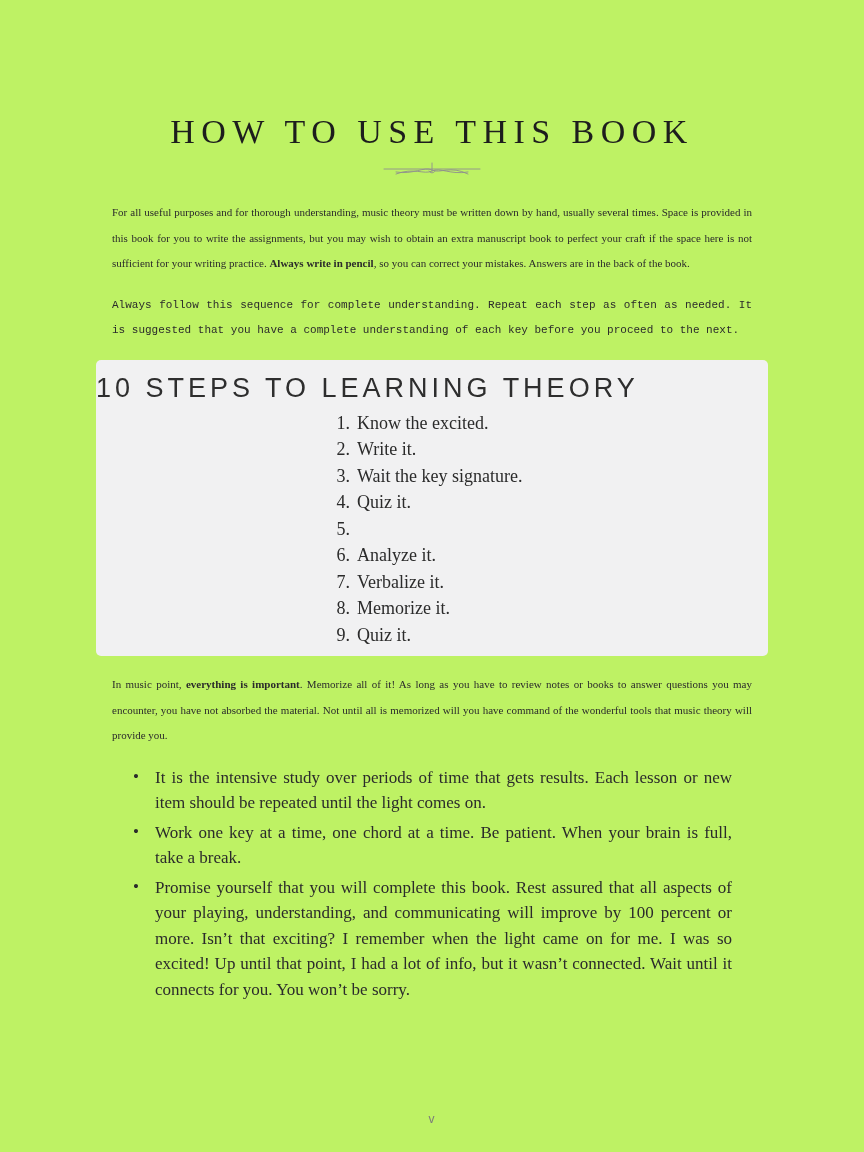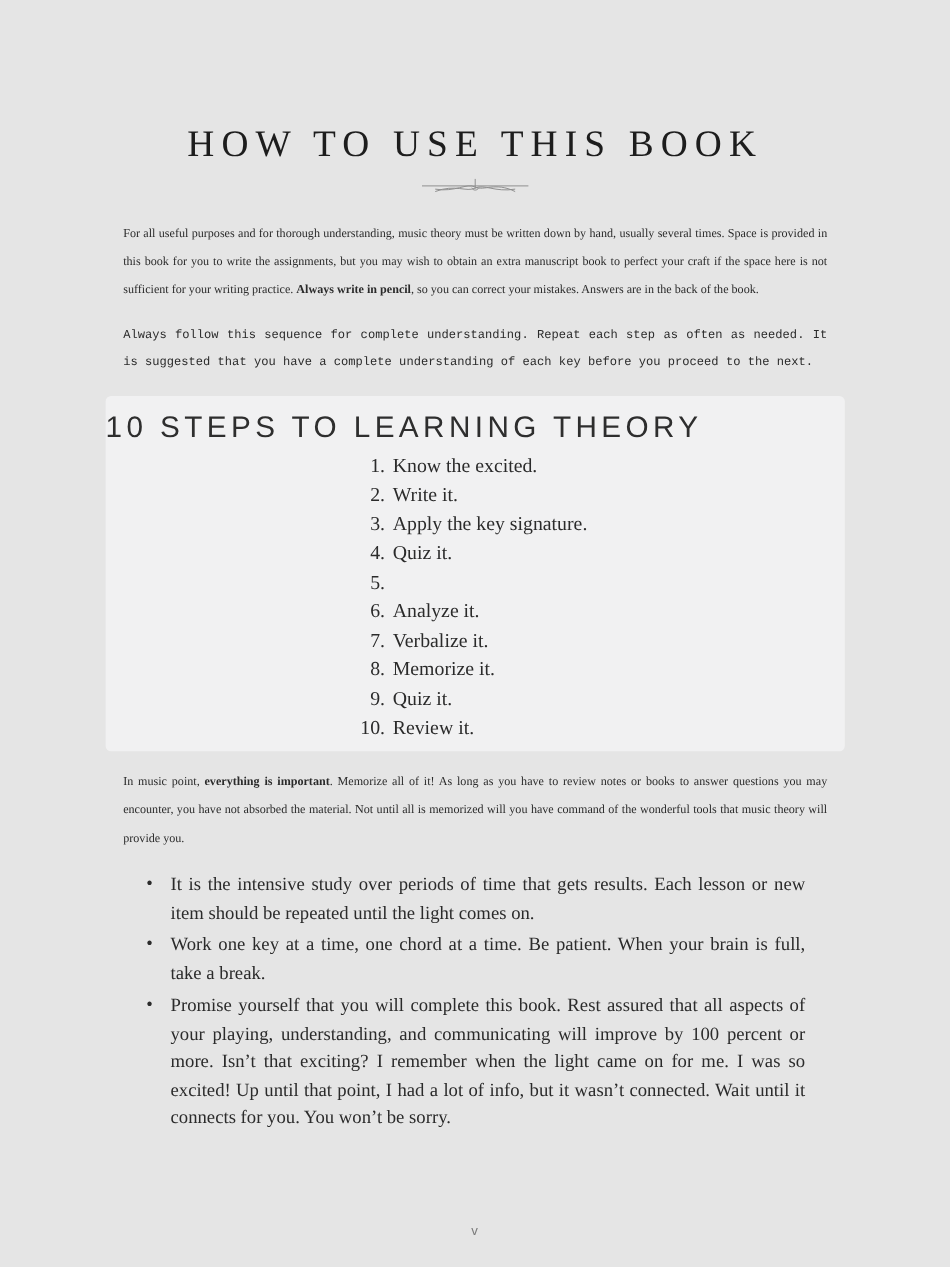--- a/index.html
+++ b/index.html
@@ -8,21 +8,21 @@
     --box-bg:#f1f1f2;
     --ornament:#8f8f8f;
     --footer:#7b7b7b;
   }
   html,body{margin:0;padding:0;background:#ffffff;}
   .page{
     position:relative;
     width:864px;height:1152px;
     box-sizing:border-box;
     padding:112px 96px 0;
-    background:#e5e5e5;
+    background:#bef264;
     font-family:"Liberation Serif","DejaVu Serif",serif;
     color:var(--text);
     overflow:hidden;
   }
   h1.title{
     margin:0;
     font-size:34px;
     font-weight:normal;
     line-height:40px;
     letter-spacing:0.19em;
@@ -131,21 +131,21 @@
       <li>
           <span class="num">1.</span>
           <span class="txt">Know the excited.</span>
         </li>
       <li>
           <span class="num">2.</span>
           <span class="txt">Write it.</span>
         </li>
       <li>
           <span class="num">3.</span>
-          <span class="txt">Apply the key signature.</span>
+          <span class="txt">Wait the key signature.</span>
         </li>
       <li>
           <span class="num">4.</span>
           <span class="txt">Quiz it.</span>
         </li>
       <li>
           <span class="num">5.</span>
         </li>
       <li>
           <span class="num">6.</span>
@@ -156,24 +156,20 @@
           <span class="txt">Verbalize it.</span>
         </li>
       <li>
           <span class="num">8.</span>
           <span class="txt">Memorize it.</span>
         </li>
       <li>
           <span class="num">9.</span>
           <span class="txt">Quiz it.</span>
         </li>
-      <li>
-          <span class="num">10.</span>
-          <span class="txt">Review it.</span>
-        </li>
     </ol>
   </section>
 
   <p class="body p3"><span>In music point, </span><strong>everything is important</strong><span>. Memorize all of it! As long as you have to review notes or books to answer questions you may encounter, you have not absorbed the material. Not until all is memorized will you have command of the wonderful tools that music theory will provide you.</span></p>
 
   <ul class="tips">
     <li><span class="bullet">•</span><span>It is the intensive study over periods of time that gets results. Each lesson or new item should be repeated until the light comes on.</span></li>
     <li><span class="bullet">•</span><span>Work one key at a time, one chord at a time. Be patient. When your brain is full, take a break.</span></li>
     <li><span class="bullet">•</span><span>Promise yourself that you will complete this book. Rest assured that all aspects of your playing, understanding, and communicating will improve by 100 percent or more. Isn’t that exciting? I remember when the light came on for me. I was so excited! Up until that point, I had a lot of info, but it wasn’t connected. Wait until it connects for you. You won’t be sorry.</span></li>
   </ul>

